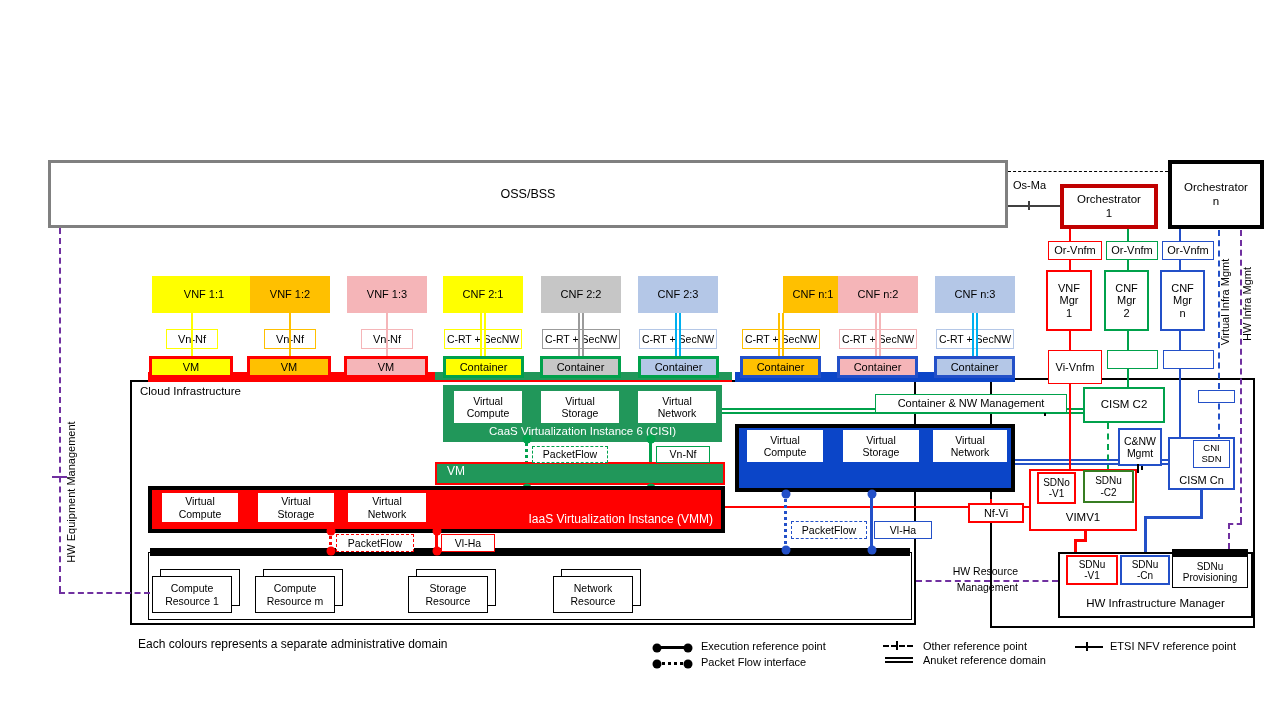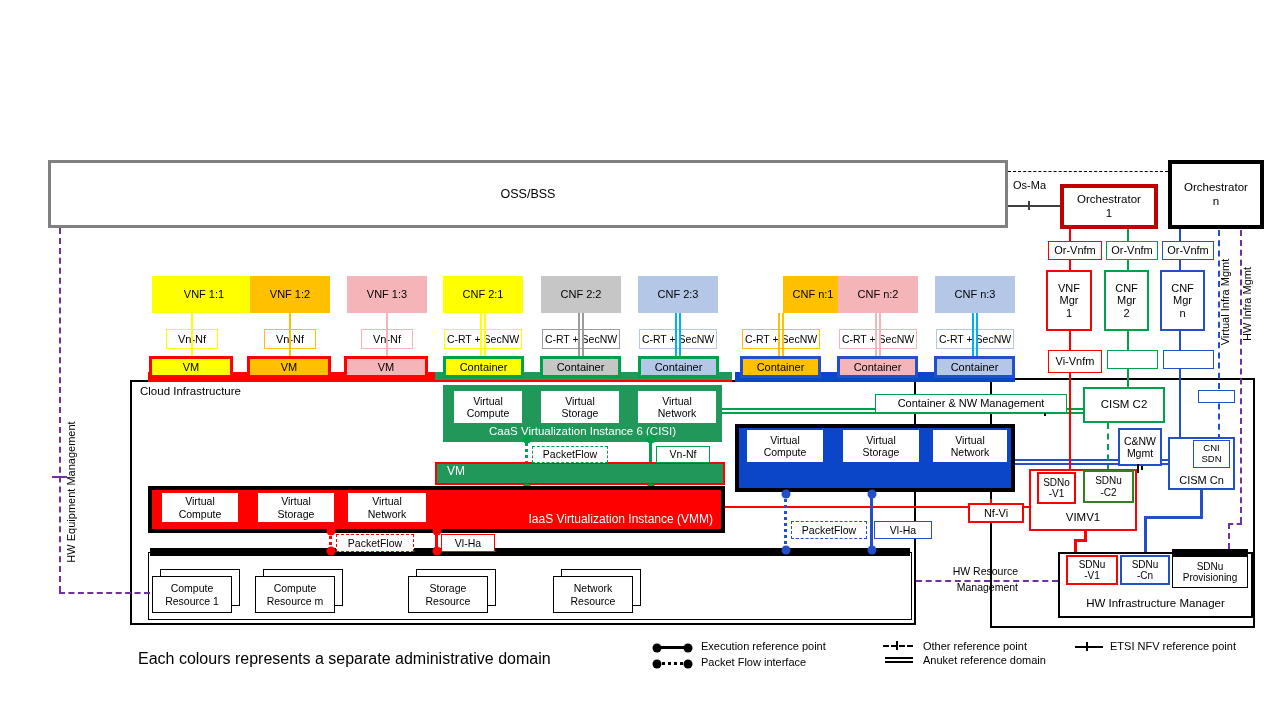--- a/index.html
+++ b/index.html
@@ -133,21 +133,21 @@
   <div class="bx" style="left:1046px;top:270px;width:46px;height:61px;border:2px solid var(--red);">VNF
 Mgr
 1</div>
   <div class="bx" style="left:1104px;top:270px;width:45px;height:61px;border:2px solid var(--green);">CNF
 Mgr
 2</div>
   <div class="bx" style="left:1160px;top:270px;width:45px;height:61px;border:2px solid var(--blue);">CNF
 Mgr
 n</div>
 
-  <div class="bx" style="left:1048px;top:350px;width:54px;height:23px;border:1.5px solid var(--red);">Vi-Vnfm</div>
+  <div class="bx" style="left:1048px;top:350px;width:54px;height:34px;border:1.5px solid var(--red);">Vi-Vnfm</div>
   <div class="bx" style="left:1107px;top:350px;width:51px;height:19px;border:1.5px solid var(--green);"></div>
   <div class="bx" style="left:1163px;top:350px;width:51px;height:19px;border:1.5px solid var(--blue);"></div>
 
   <div class="bx" style="left:1198px;top:390px;width:37px;height:13px;border:1.5px solid var(--blue);"></div>
 
   <div class="bx" style="left:1083px;top:387px;width:82px;height:36px;border:2px solid var(--green);font-size:11.5px;">CISM C2</div>
   <div class="bx" style="left:1118px;top:428px;width:44px;height:38px;border:2px solid var(--blue);font-size:10.5px;">C&amp;NW
 Mgmt</div>
   <div class="tick" style="left:1137px;top:464px;"></div>
 
@@ -232,21 +232,21 @@
   <div class="bx" style="left:638px;top:356px;width:81px;height:22px;background:var(--light_blue);border:3px solid var(--green);">Container</div>
   <div class="bx" style="left:740px;top:356px;width:81px;height:22px;background:var(--orange);border:3px solid var(--blue);">Container</div>
   <div class="bx" style="left:837px;top:356px;width:81px;height:22px;background:var(--pink);border:3px solid var(--blue);">Container</div>
   <div class="bx" style="left:934px;top:356px;width:81px;height:22px;background:var(--light_blue);border:3px solid var(--blue);">Container</div>
 
   <div class="vl" style="left:59px;top:228px;width:0;height:364px;border-left:2px dashed var(--purple);"></div>
   <div class="hl" style="left:59px;top:592px;width:91px;height:0;border-top:2px dashed var(--purple);"></div>
   <div class="hl" style="left:52px;top:476px;width:15px;height:2px;background:var(--purple);"></div>
   <div class="txt rot" style="left:-5px;top:484px;width:156px;height:16px;">HW Equipment Management</div>
 
-  <div class="txt" style="left:138px;top:638px;font-size:16px;margin-top:12px;">Each colours represents a separate administrative domain</div>
+  <div class="txt" style="left:138px;top:638px;font-size:12px;">Each colours represents a separate administrative domain</div>
 
   <div class="hl" style="left:656px;top:646px;width:33px;height:3px;background:#000;"></div>
   <div class="dot" style="left:657px;top:648px;background:#000;"></div>
   <div class="dot" style="left:688px;top:648px;background:#000;"></div>
   <div class="txt" style="left:701px;top:640px;">Execution reference point</div>
 
   <div class="hl" style="left:656px;top:662px;width:33px;height:0;border-top:3px dotted #000;"></div>
   <div class="dot" style="left:657px;top:664px;background:#000;"></div>
   <div class="dot" style="left:688px;top:664px;background:#000;"></div>
   <div class="txt" style="left:701px;top:656px;">Packet Flow interface</div>

